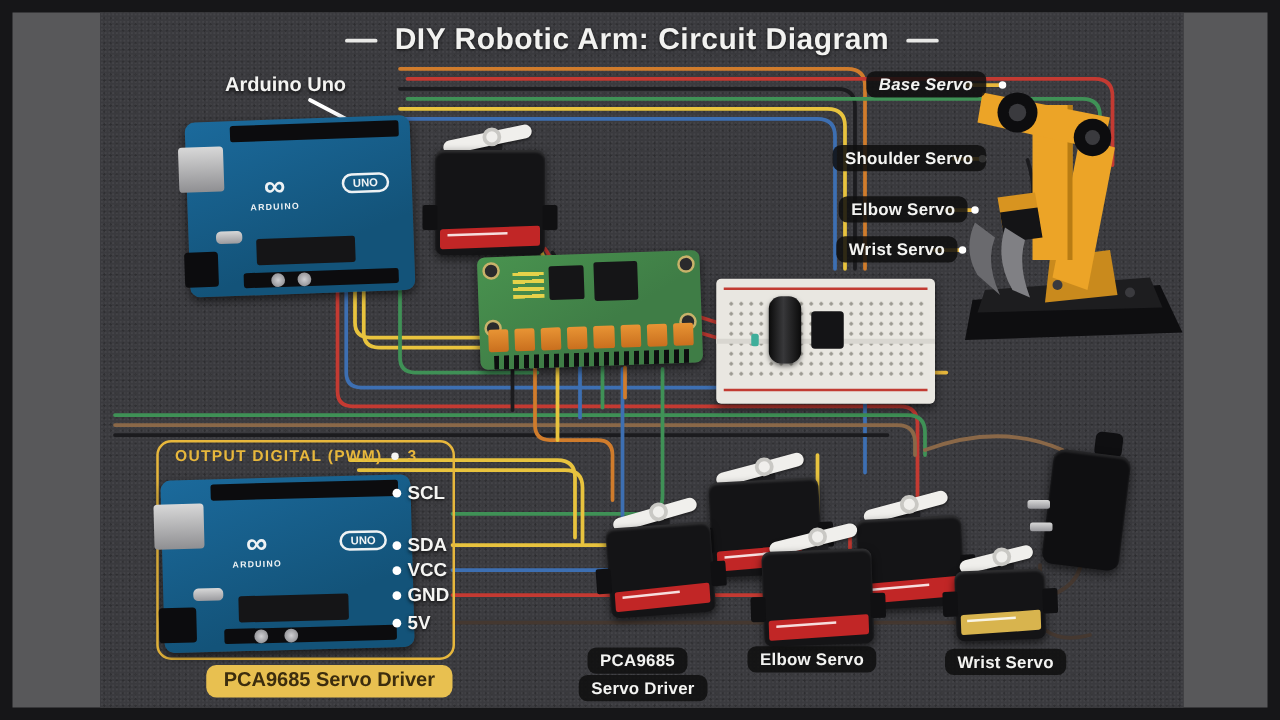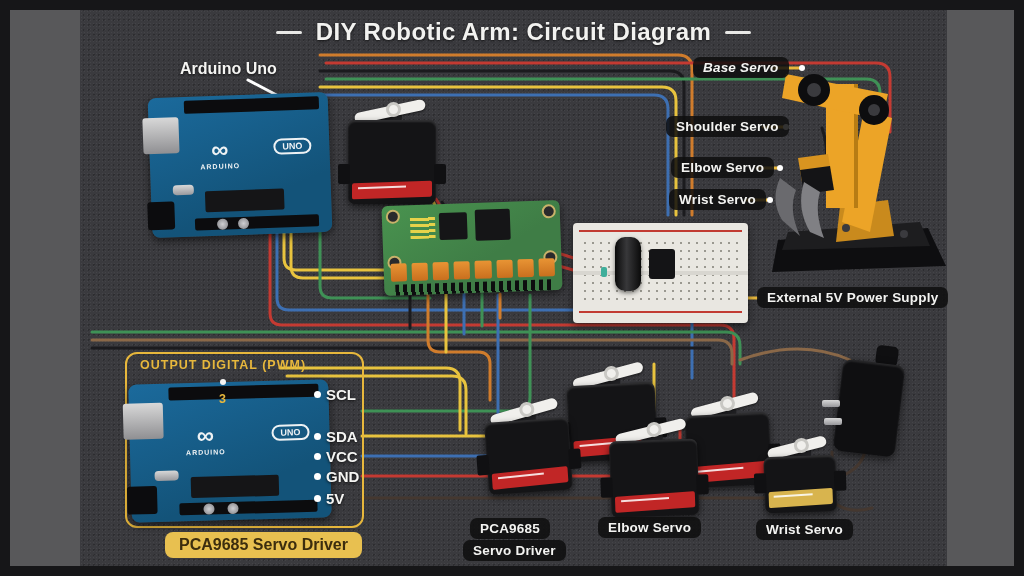--- a/index.html
+++ b/index.html
@@ -251,24 +251,23 @@
         <path d="M34 132 Q26 158 40 182 L54 188 Q44 162 50 142 Z" fill="#808084"></path>
         <circle cx="76" cy="178" r="4" fill="#3a3a3e"></circle>
         <circle cx="134" cy="184" r="4" fill="#3a3a3e"></circle>
       </svg>
     </div>
 
     <span class="chip" style="left:613px;top:47px;font-style:italic;">Base Servo</span>
     <span class="chip" style="left:586px;top:106px;">Shoulder Servo</span>
     <span class="chip" style="left:591px;top:147px;">Elbow Servo</span>
     <span class="chip" style="left:589px;top:179px;">Wrist Servo</span>
-    <span class="chip" style="left:677px;top:277px;">External 5V Power Supply</span>
 
     <div class="pwm-box" style="left:45px;top:342px;width:235px;height:172px;"></div>
-    <div class="pwm-row" style="left:60px;top:348px;flex-direction:column;">
+    <div class="pwm-row" style="left:60px;top:348px;">
       <span class="pwm-text">OUTPUT  DIGITAL (PWM)</span>
       <span class="pwm-sep"></span>
       <span class="pwm-text">3</span>
     </div>
     <div class="arduino" style="left:50px;top:372px;width:200px;height:138px;transform:rotate(-1.5deg);">
       <div class="ab-usb"></div>
       <div class="ab-jack"></div>
       <div class="ab-header-top"></div>
       <div class="ab-header-bot"></div>
       <div class="ab-mcu"></div>

